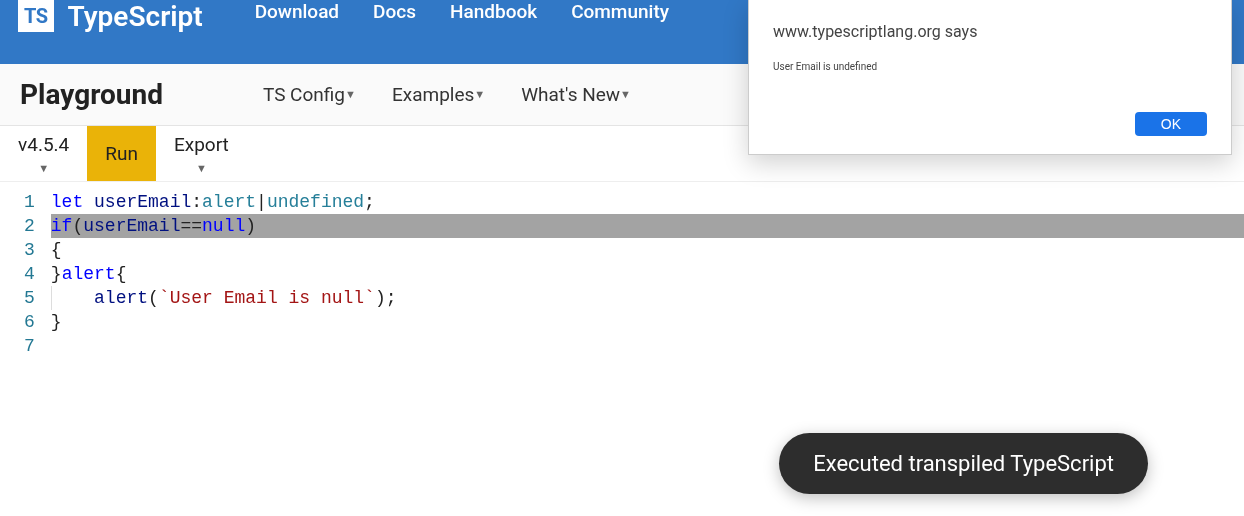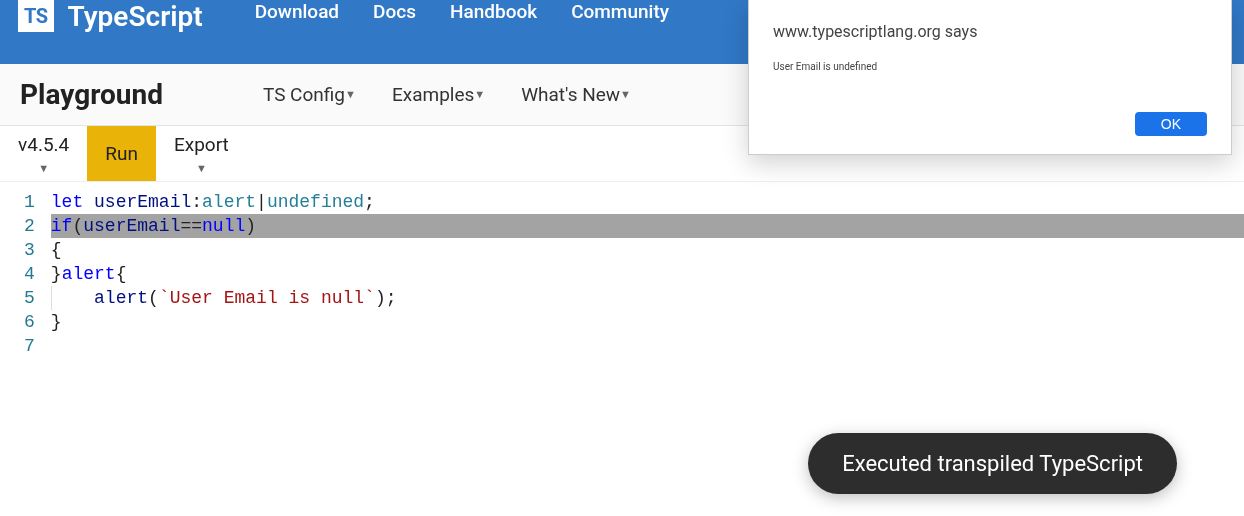--- a/index.html
+++ b/index.html
@@ -28,21 +28,21 @@
     .code-line { height: 24px; white-space: pre; position: relative; }
     .code-line.hl { background: #a3a3a3; }
     
     .tok-kw { color: #0000ff; }
     .tok-type { color: #267f99; }
     .tok-str { color: #a31515; }
     .tok-id { color: #001080; }
     .tok-plain { color: #222; }
     .indent-guide { position: absolute; left: 0; top: 0; bottom: 0; border-left: 1px solid #ddd; }
     
-    .toast { position: absolute; bottom: 22px; right: 67px; background: #2d2d2d; color: #fff; font-size: 22px; padding: 18px 34px; border-radius: 36px; box-shadow: 0 4px 16px rgba(0,0,0,0.25); }
+    .toast { position: absolute; bottom: 22px; right: 96px; background: #2d2d2d; color: #fff; font-size: 22px; padding: 18px 34px; border-radius: 36px; box-shadow: 0 4px 16px rgba(0,0,0,0.25); }
     
     .dialog { position: absolute; top: 0; right: 12px; width: 484px; background: #fff; border: 1px solid #ccc; border-top: none; box-shadow: 0 8px 24px rgba(0,0,0,0.18); padding: 22px 24px 18px 24px; }
     .dialog-title { font-size: 16px; color: #444; margin-bottom: 20px; }
     .dialog-msg { font-size: 10px; color: #444; margin-bottom: 40px; }
     .dialog-actions { text-align: right; }
     .dialog-btn { background: #1a73e8; color: #fff; border: none; padding: 4px 26px; font-size: 14px; font-weight: 500; border-radius: 4px; cursor: pointer; }
   </style>
 </head>
 <body>
 

